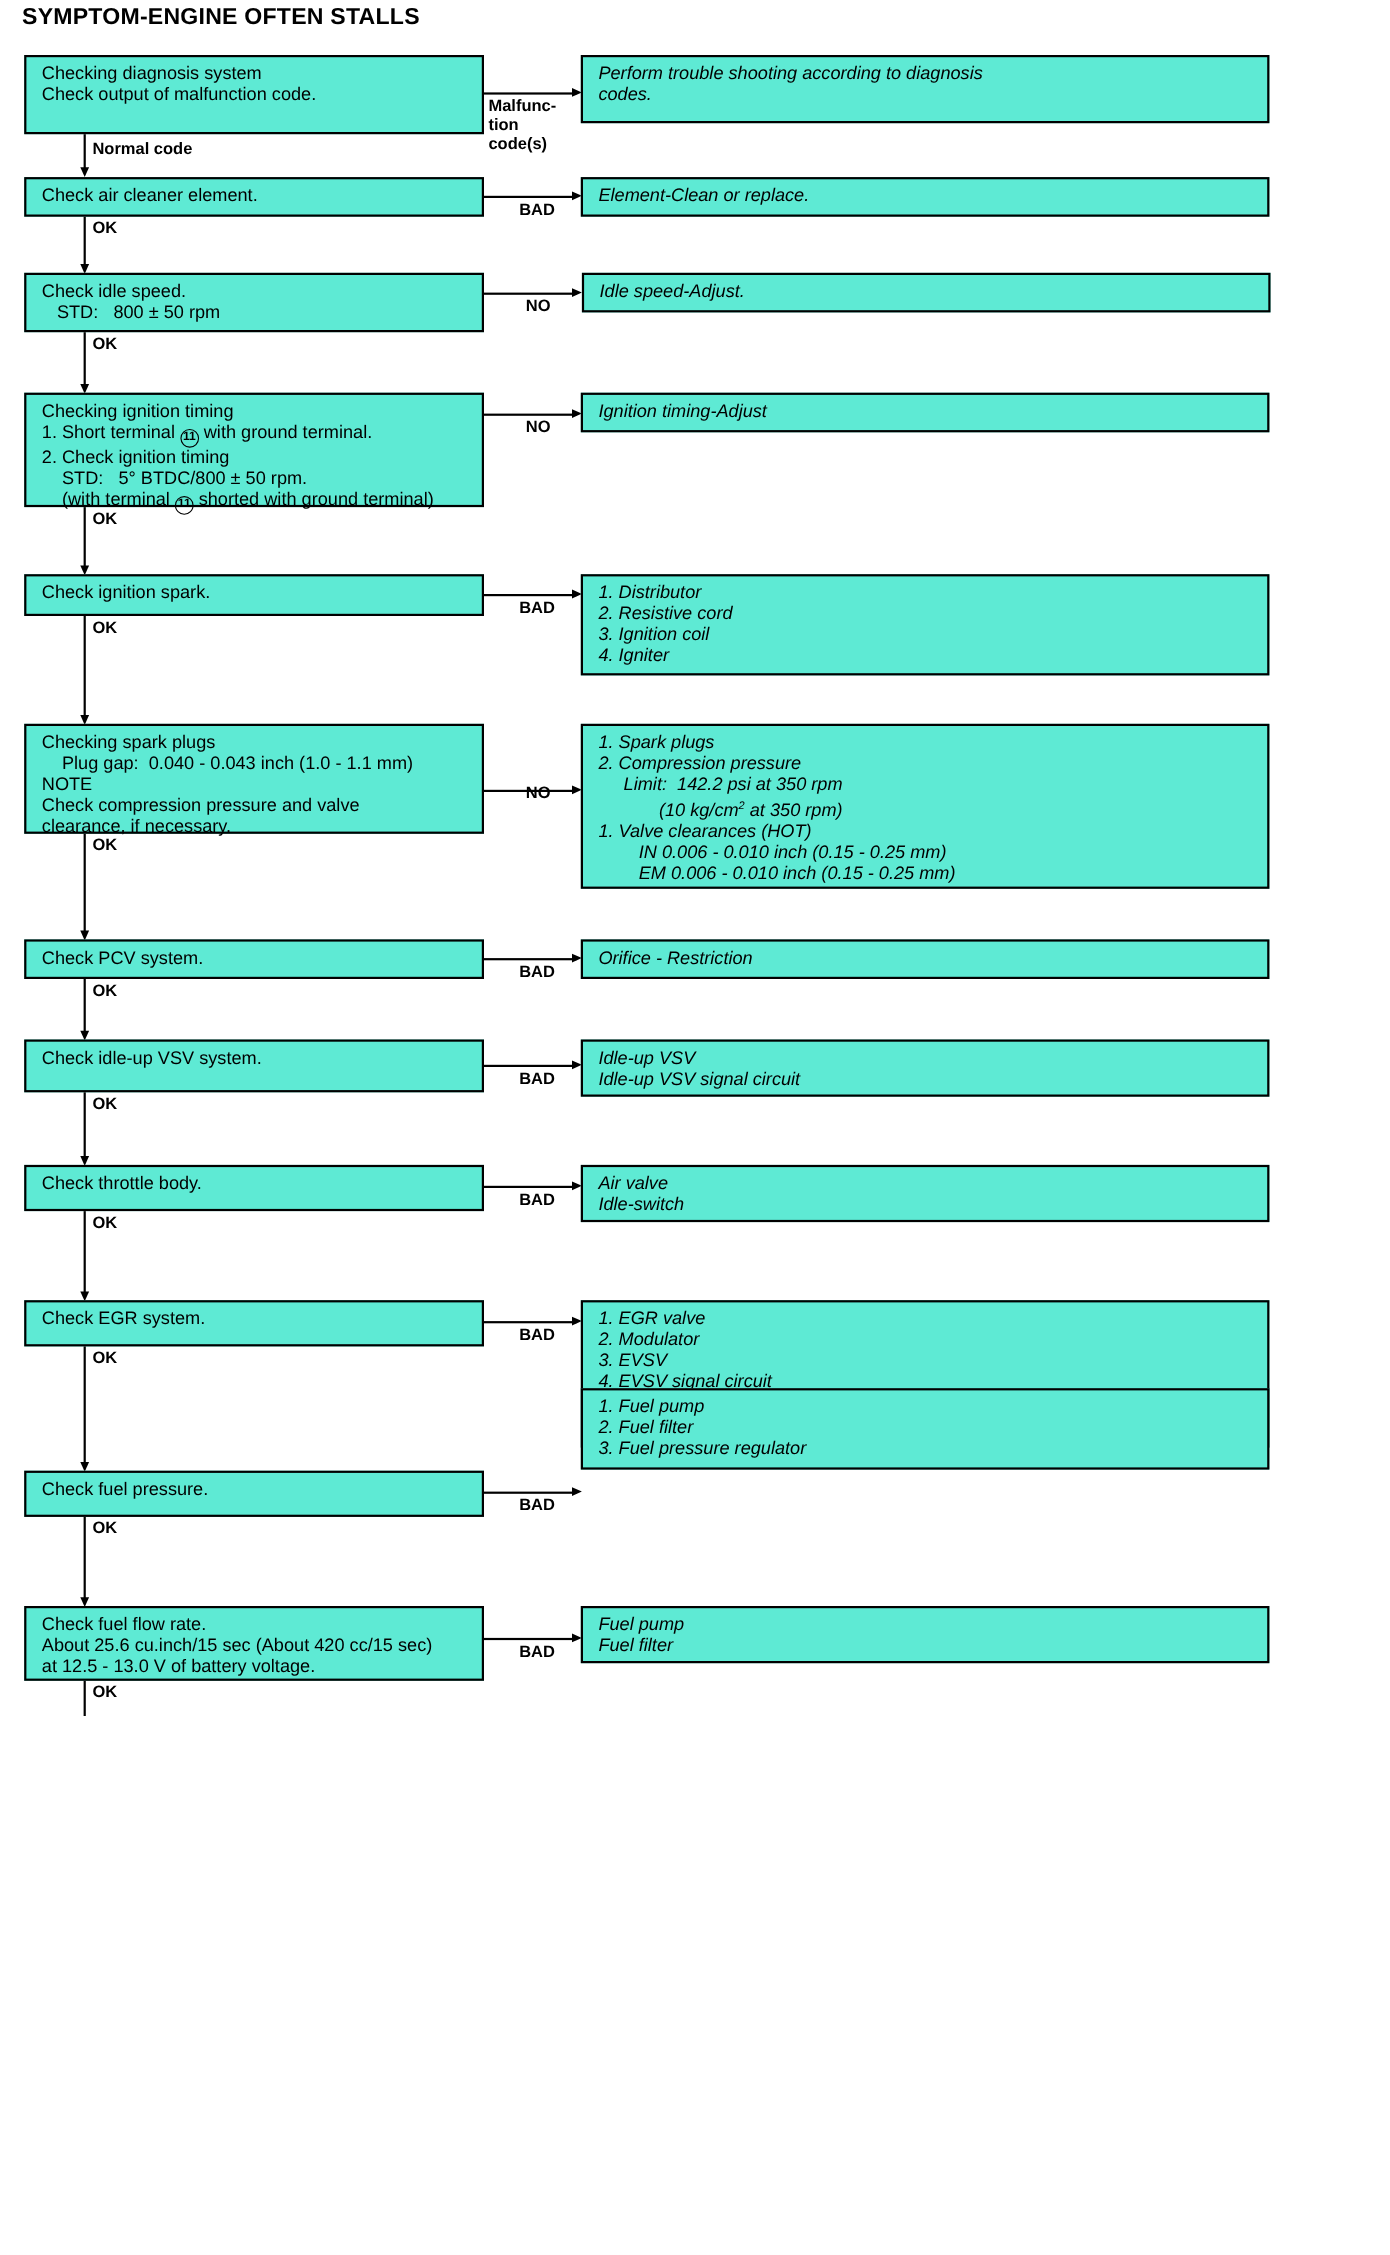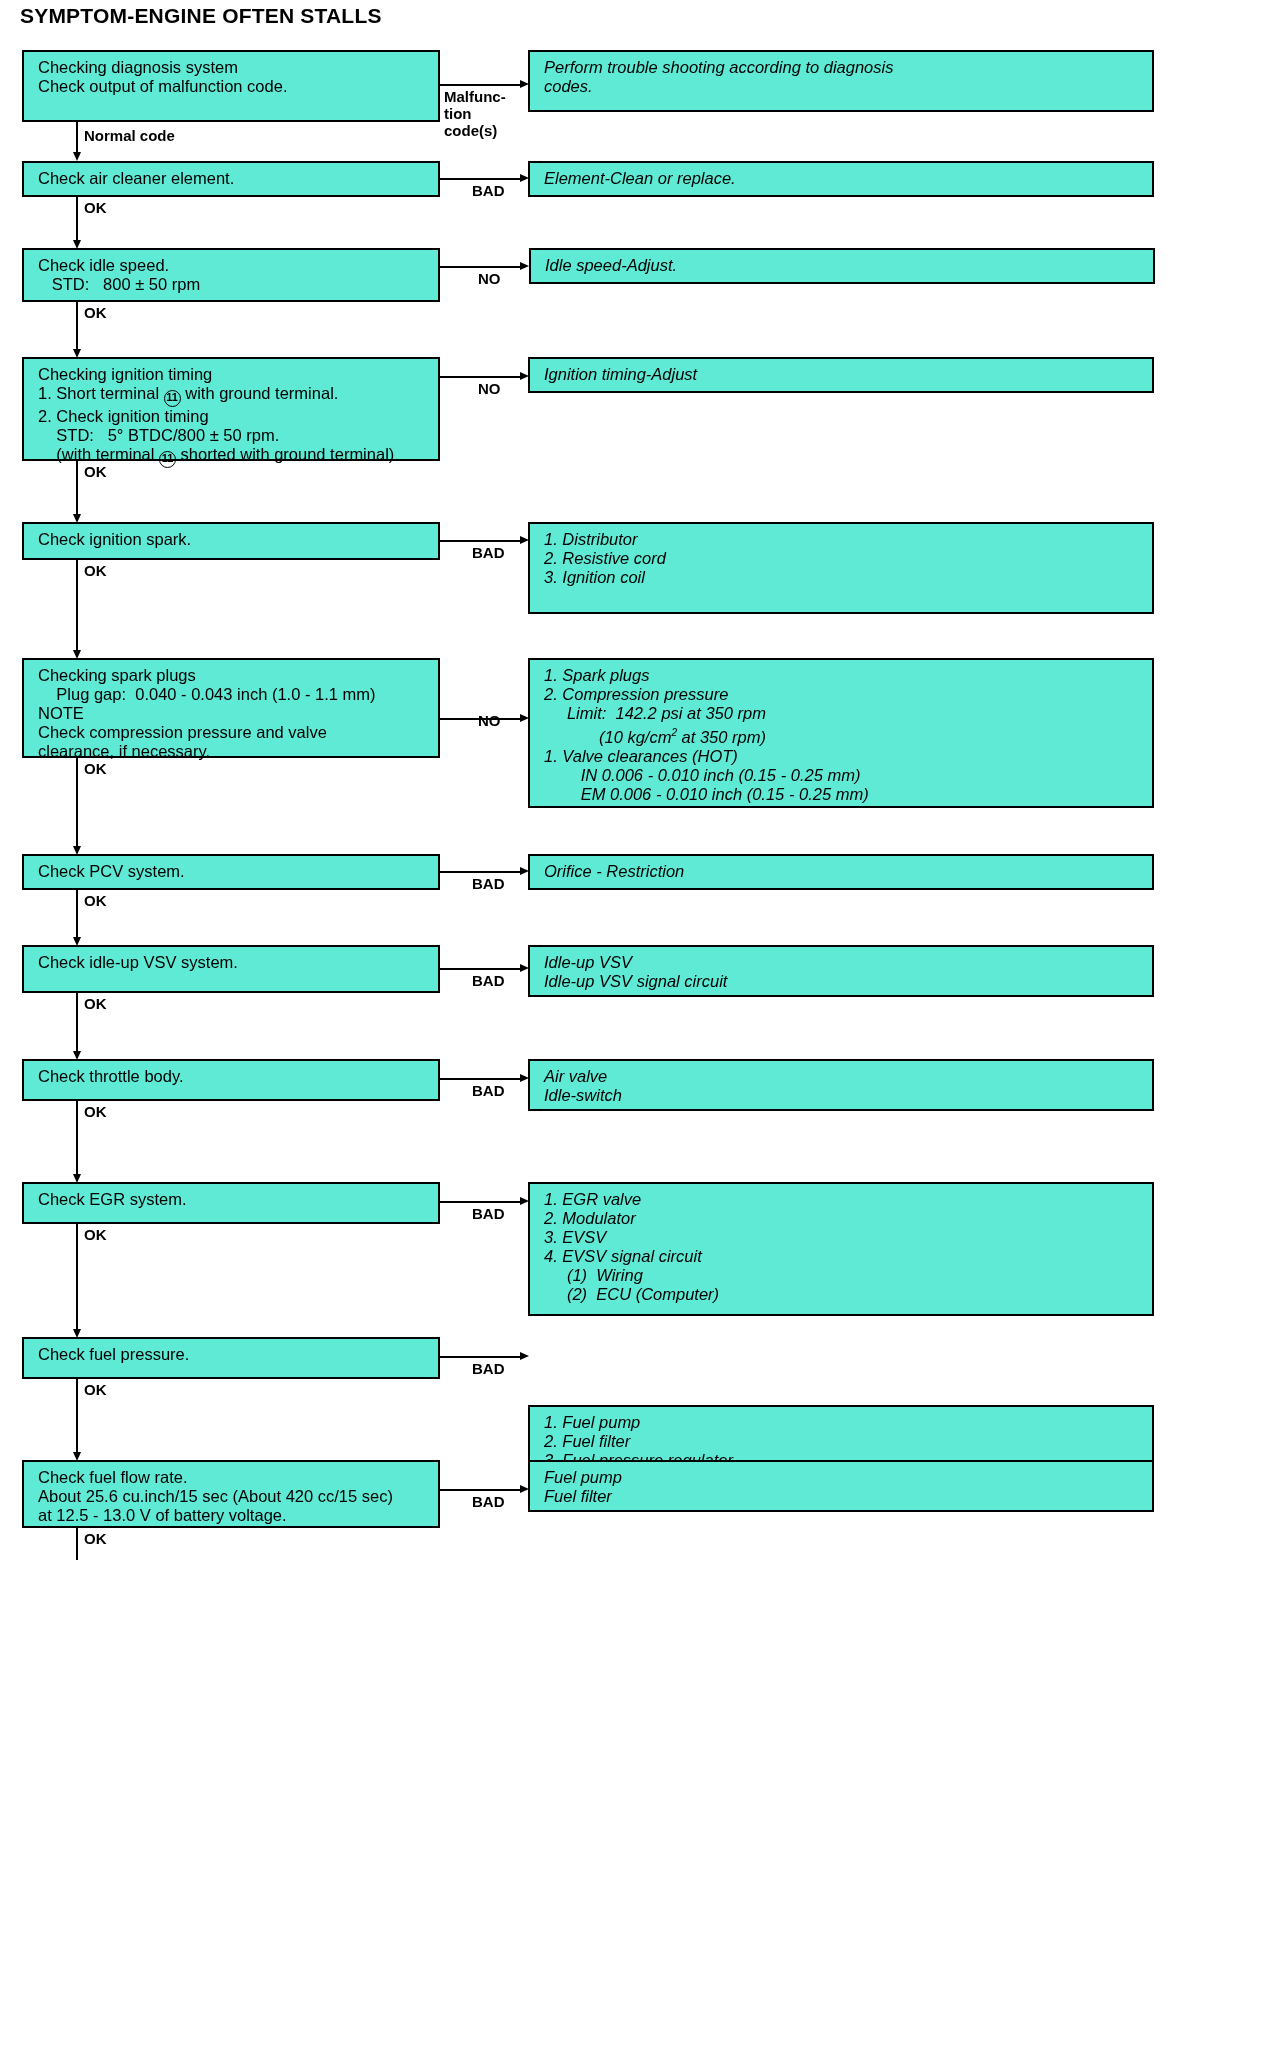--- a/index.html
+++ b/index.html
@@ -165,20 +165,21 @@
 <div class="box left" style="left:22px; top:522px; width:418px; height:38px;">
   <div class="line">Check ignition spark.</div>
 </div>
 <div class="hline" style="left:440px; top:540px; width:84px;"></div>
 <div class="arrow-right" style="left:520px; top:536px;"></div>
 <div class="elabel" style="left:472px; top:544px;">BAD</div>
 <div class="box right" style="left:528px; top:522px; width:626px; height:92px;">
   <div class="line">1. Distributor</div>
   <div class="line">2. Resistive cord</div>
   <div class="line">3. Ignition coil</div>
+  <div class="line">4. Igniter</div>
 </div>
 <div class="vline" style="left:76px; top:560px; height:93px;"></div>
 <div class="arrow-down" style="left:72.5px; top:650px;"></div>
 <div class="elabel" style="left:84px; top:562px;">OK</div>
 
 <div class="box left" style="left:22px; top:658px; width:418px; height:100px;">
   <div class="line">Checking spark plugs</div>
   <div class="line">    Plug gap:  0.040 - 0.043 inch (1.0 - 1.1 mm)</div>
   <div class="line">NOTE</div>
   <div class="line">Check compression pressure and valve</div>
@@ -258,21 +259,21 @@
 <div class="vline" style="left:76px; top:1224px; height:108px;"></div>
 <div class="arrow-down" style="left:72.5px; top:1329px;"></div>
 <div class="elabel" style="left:84px; top:1226px;">OK</div>
 
 <div class="box left" style="left:22px; top:1337px; width:418px; height:42px;">
   <div class="line">Check fuel pressure.</div>
 </div>
 <div class="hline" style="left:440px; top:1356px; width:84px;"></div>
 <div class="arrow-right" style="left:520px; top:1352px;"></div>
 <div class="elabel" style="left:472px; top:1360px;">BAD</div>
-<div class="box right" style="left:528px; top:1405px; width:626px; height:88px;">
+<div class="box right" style="left:528px; top:1262px; width:626px; height:74px;">
   <div class="line">1. Fuel pump</div>
   <div class="line">2. Fuel filter</div>
   <div class="line">3. Fuel pressure regulator</div>
 </div>
 <div class="vline" style="left:76px; top:1379px; height:76px;"></div>
 <div class="arrow-down" style="left:72.5px; top:1452px;"></div>
 <div class="elabel" style="left:84px; top:1381px;">OK</div>
 
 <div class="box left" style="left:22px; top:1460px; width:418px; height:68px;">
   <div class="line">Check fuel flow rate.</div>

